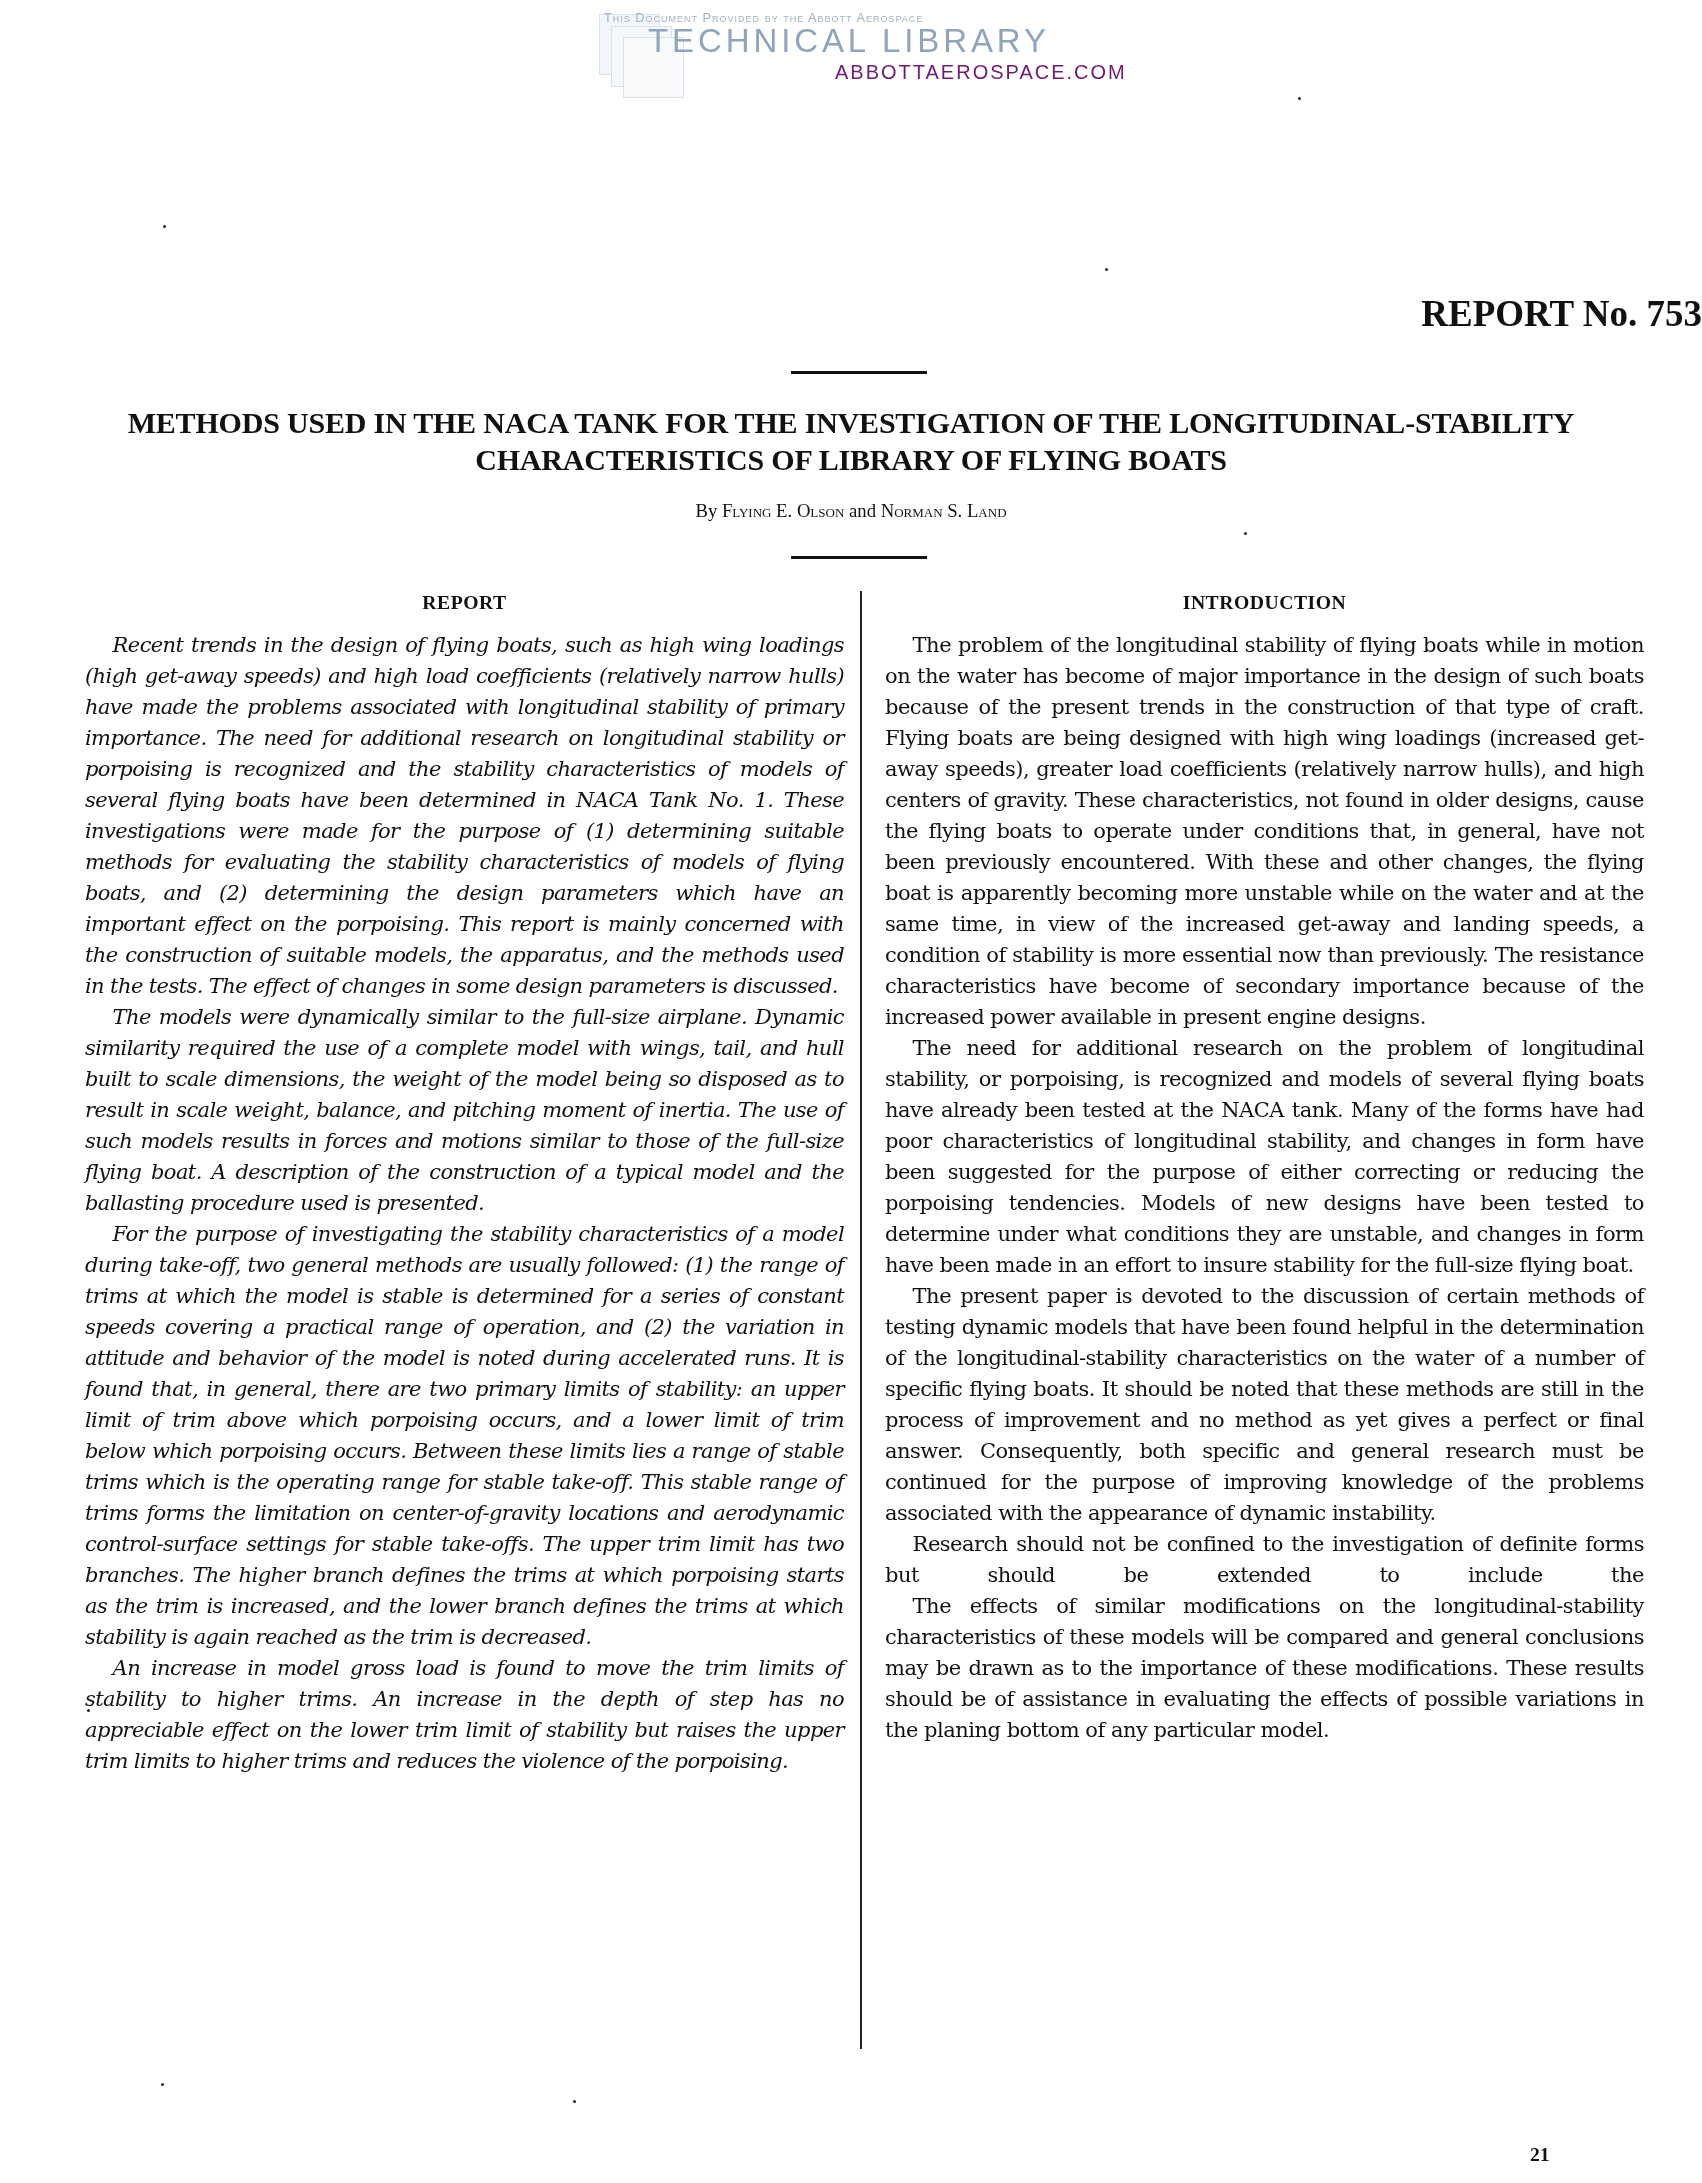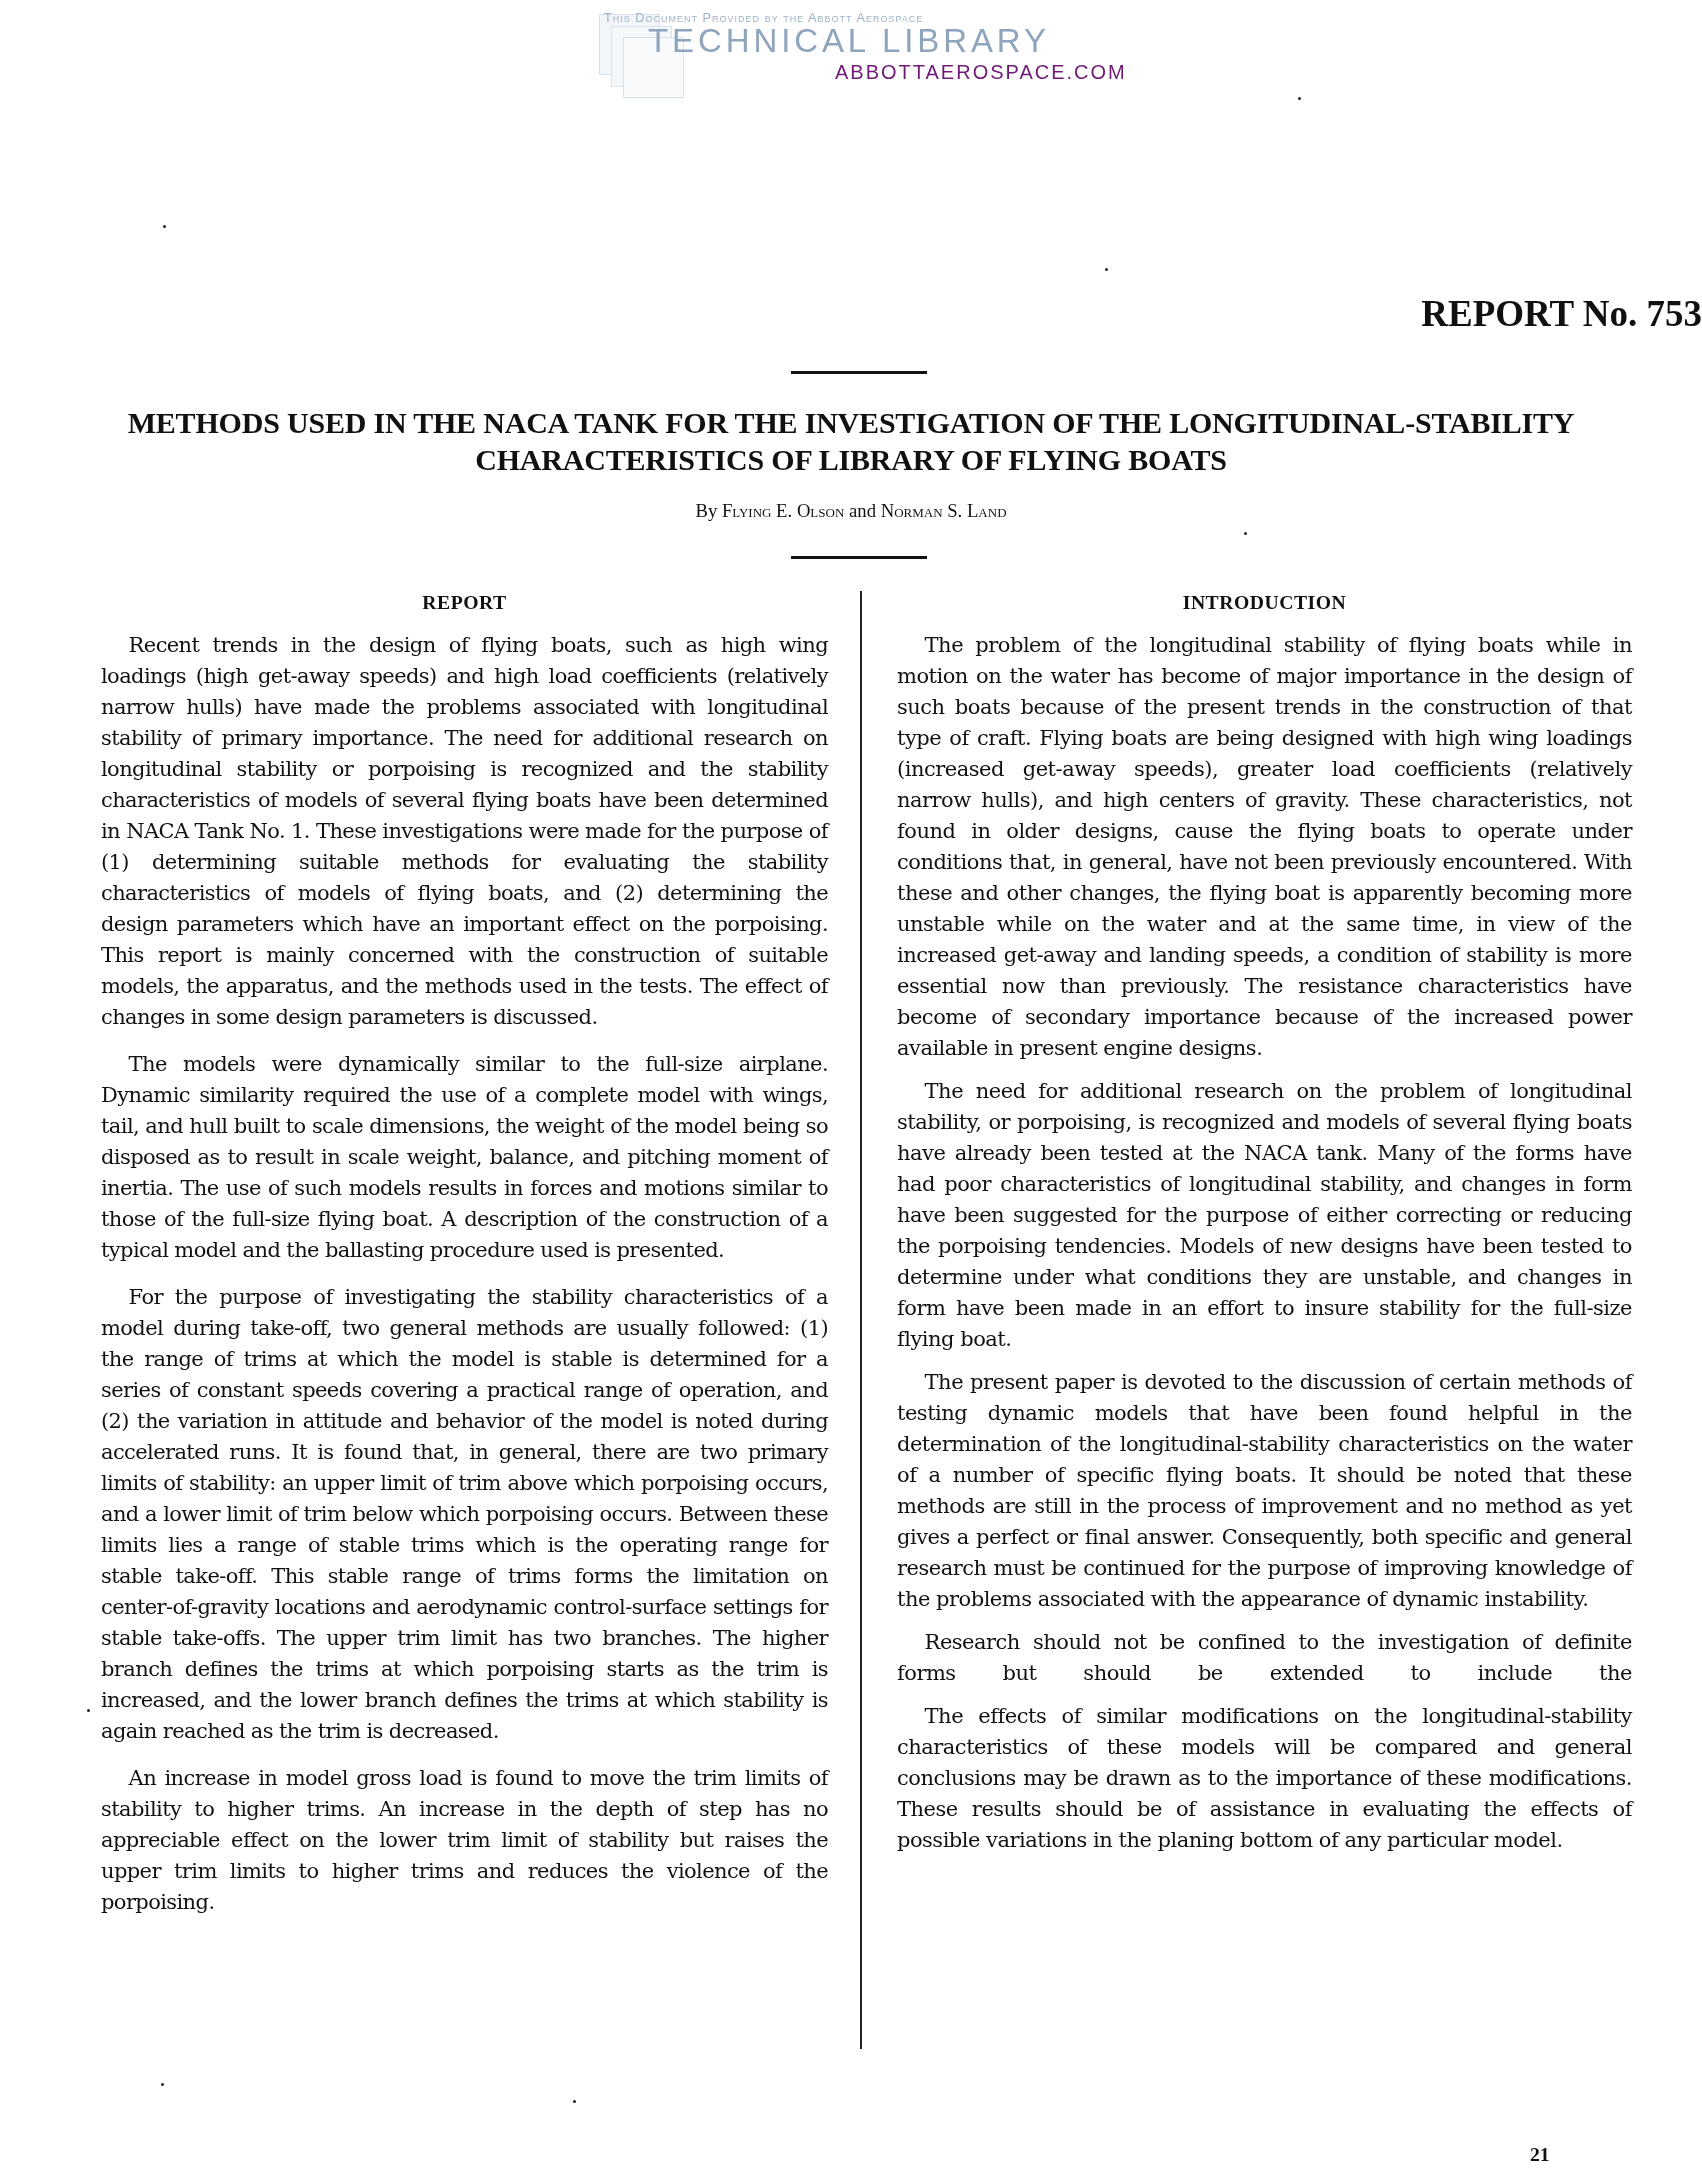--- a/index.html
+++ b/index.html
@@ -18,22 +18,22 @@
   .rule2 { top: 556px; }
   .title { position: absolute; left: 59px; width: 1584px; top: 404px; text-align: center; font-family: "Liberation Serif", serif; font-weight: bold; font-size: 30px; line-height: 37px; letter-spacing: -0.2px; }
   .byline { position: absolute; left: 0; width: 1702px; top: 500px; text-align: center; font-family: "Liberation Serif", serif; font-size: 18.7px; }
   .byline .sc { font-variant: small-caps; }
 
   .col { position: absolute; top: 585px; width: 759px; }
   .col-left { left: 85px; }
   .col-right { left: 885px; width: 759px; }
   .col-divider { position: absolute; left: 860px; top: 591px; width: 2px; height: 1458px; background: #222; }
   .heading { text-align: center; font-family: "Liberation Serif", serif; font-weight: bold; font-size: 19.7px; margin: 5.9px 0 15.8px 0; letter-spacing: 0.5px; }
-  .col-left p { font-family: "DejaVu Serif", serif; font-size: 21px; line-height: 31px; text-align: justify; margin: 16px; text-indent: 27.6px; letter-spacing: -0.6px; }
-  .col-right p { font-family: "DejaVu Serif", serif; font-size: 21px; line-height: 31px; text-align: justify; margin: 12px; text-indent: 27.6px; letter-spacing: -0.5px; }
+  .col-left p { font-family: "DejaVu Serif", serif; font-style: italic; font-size: 21px; line-height: 31px; text-align: justify; margin: 0; text-indent: 27.6px; letter-spacing: -0.6px; }
+  .col-right p { font-family: "DejaVu Serif", serif; font-size: 21px; line-height: 31px; text-align: justify; margin: 0; text-indent: 27.6px; letter-spacing: -0.5px; }
   .page-number { position: absolute; left: 1530px; top: 2111px; font-family: "Liberation Serif", serif; font-size: 19.7px; font-weight: bold; margin-top: 32px; }
   .speck { position: absolute; width: 3px; height: 3px; background: #222; border-radius: 50%; }
 </style>
 </head>
 <body>
 
 <div class="watermark">
   <div class="wm-box1"></div>
   <div class="wm-box2"></div>
   <div class="wm-box3"></div>

